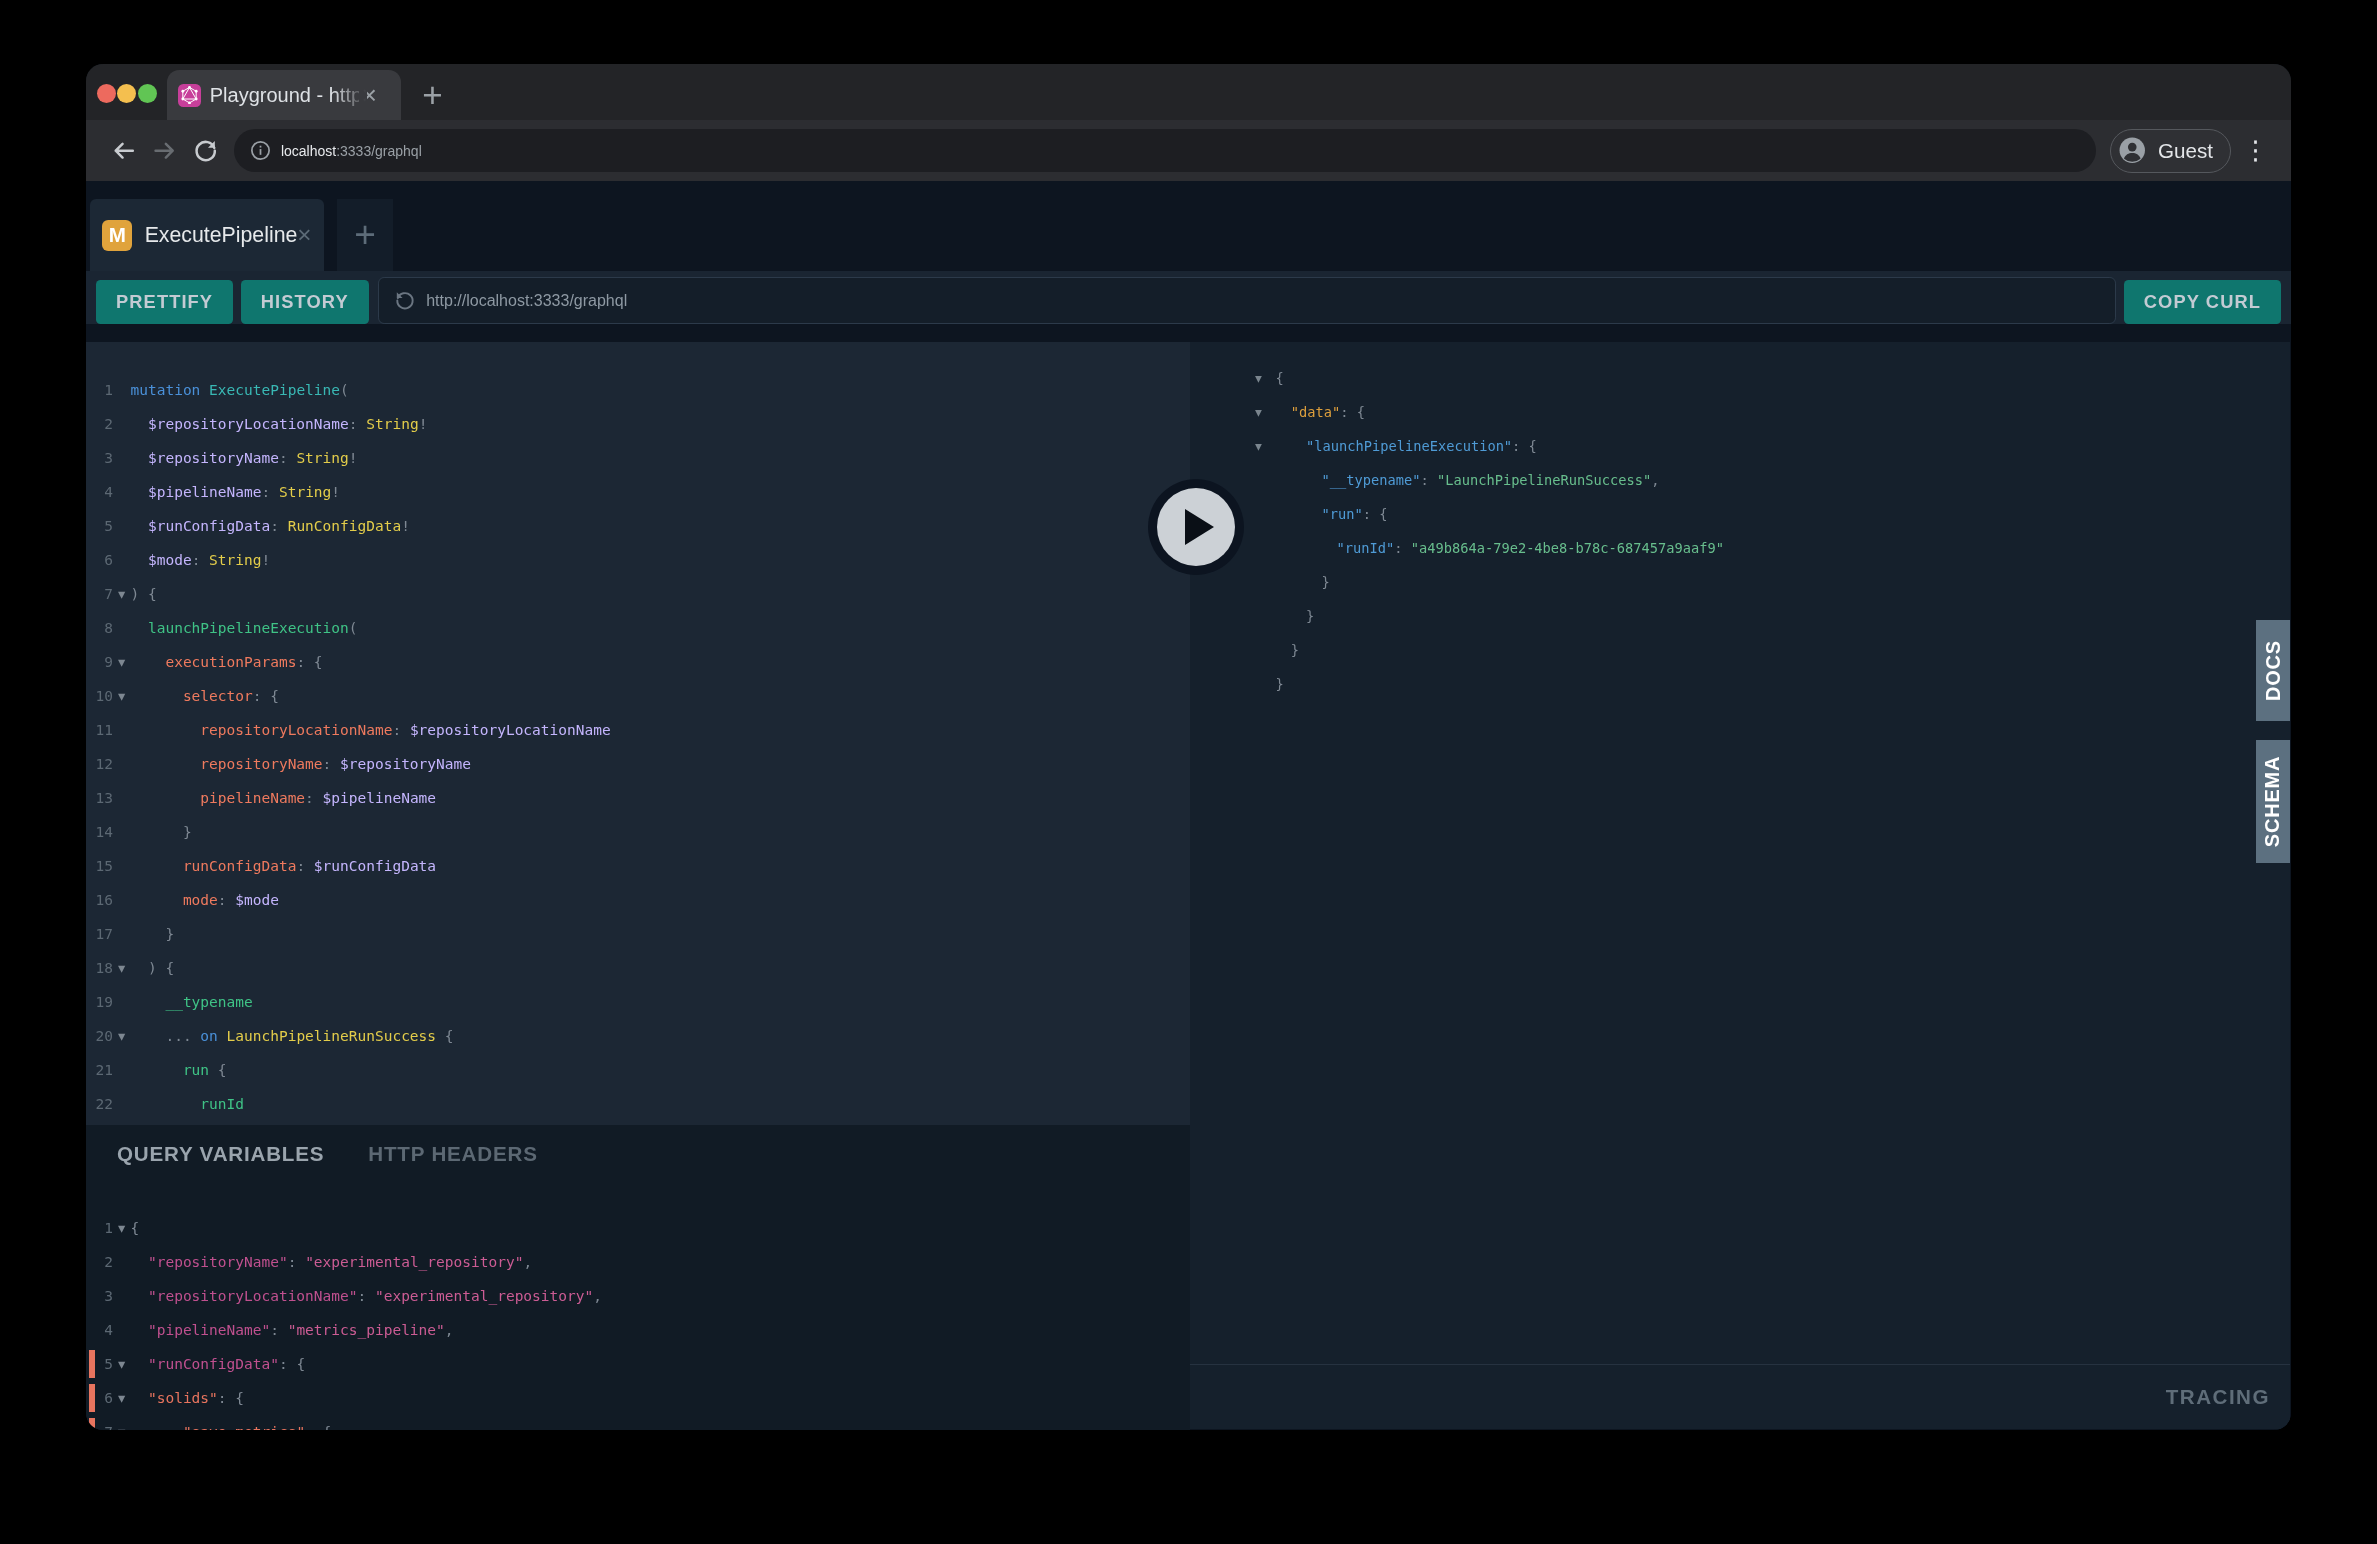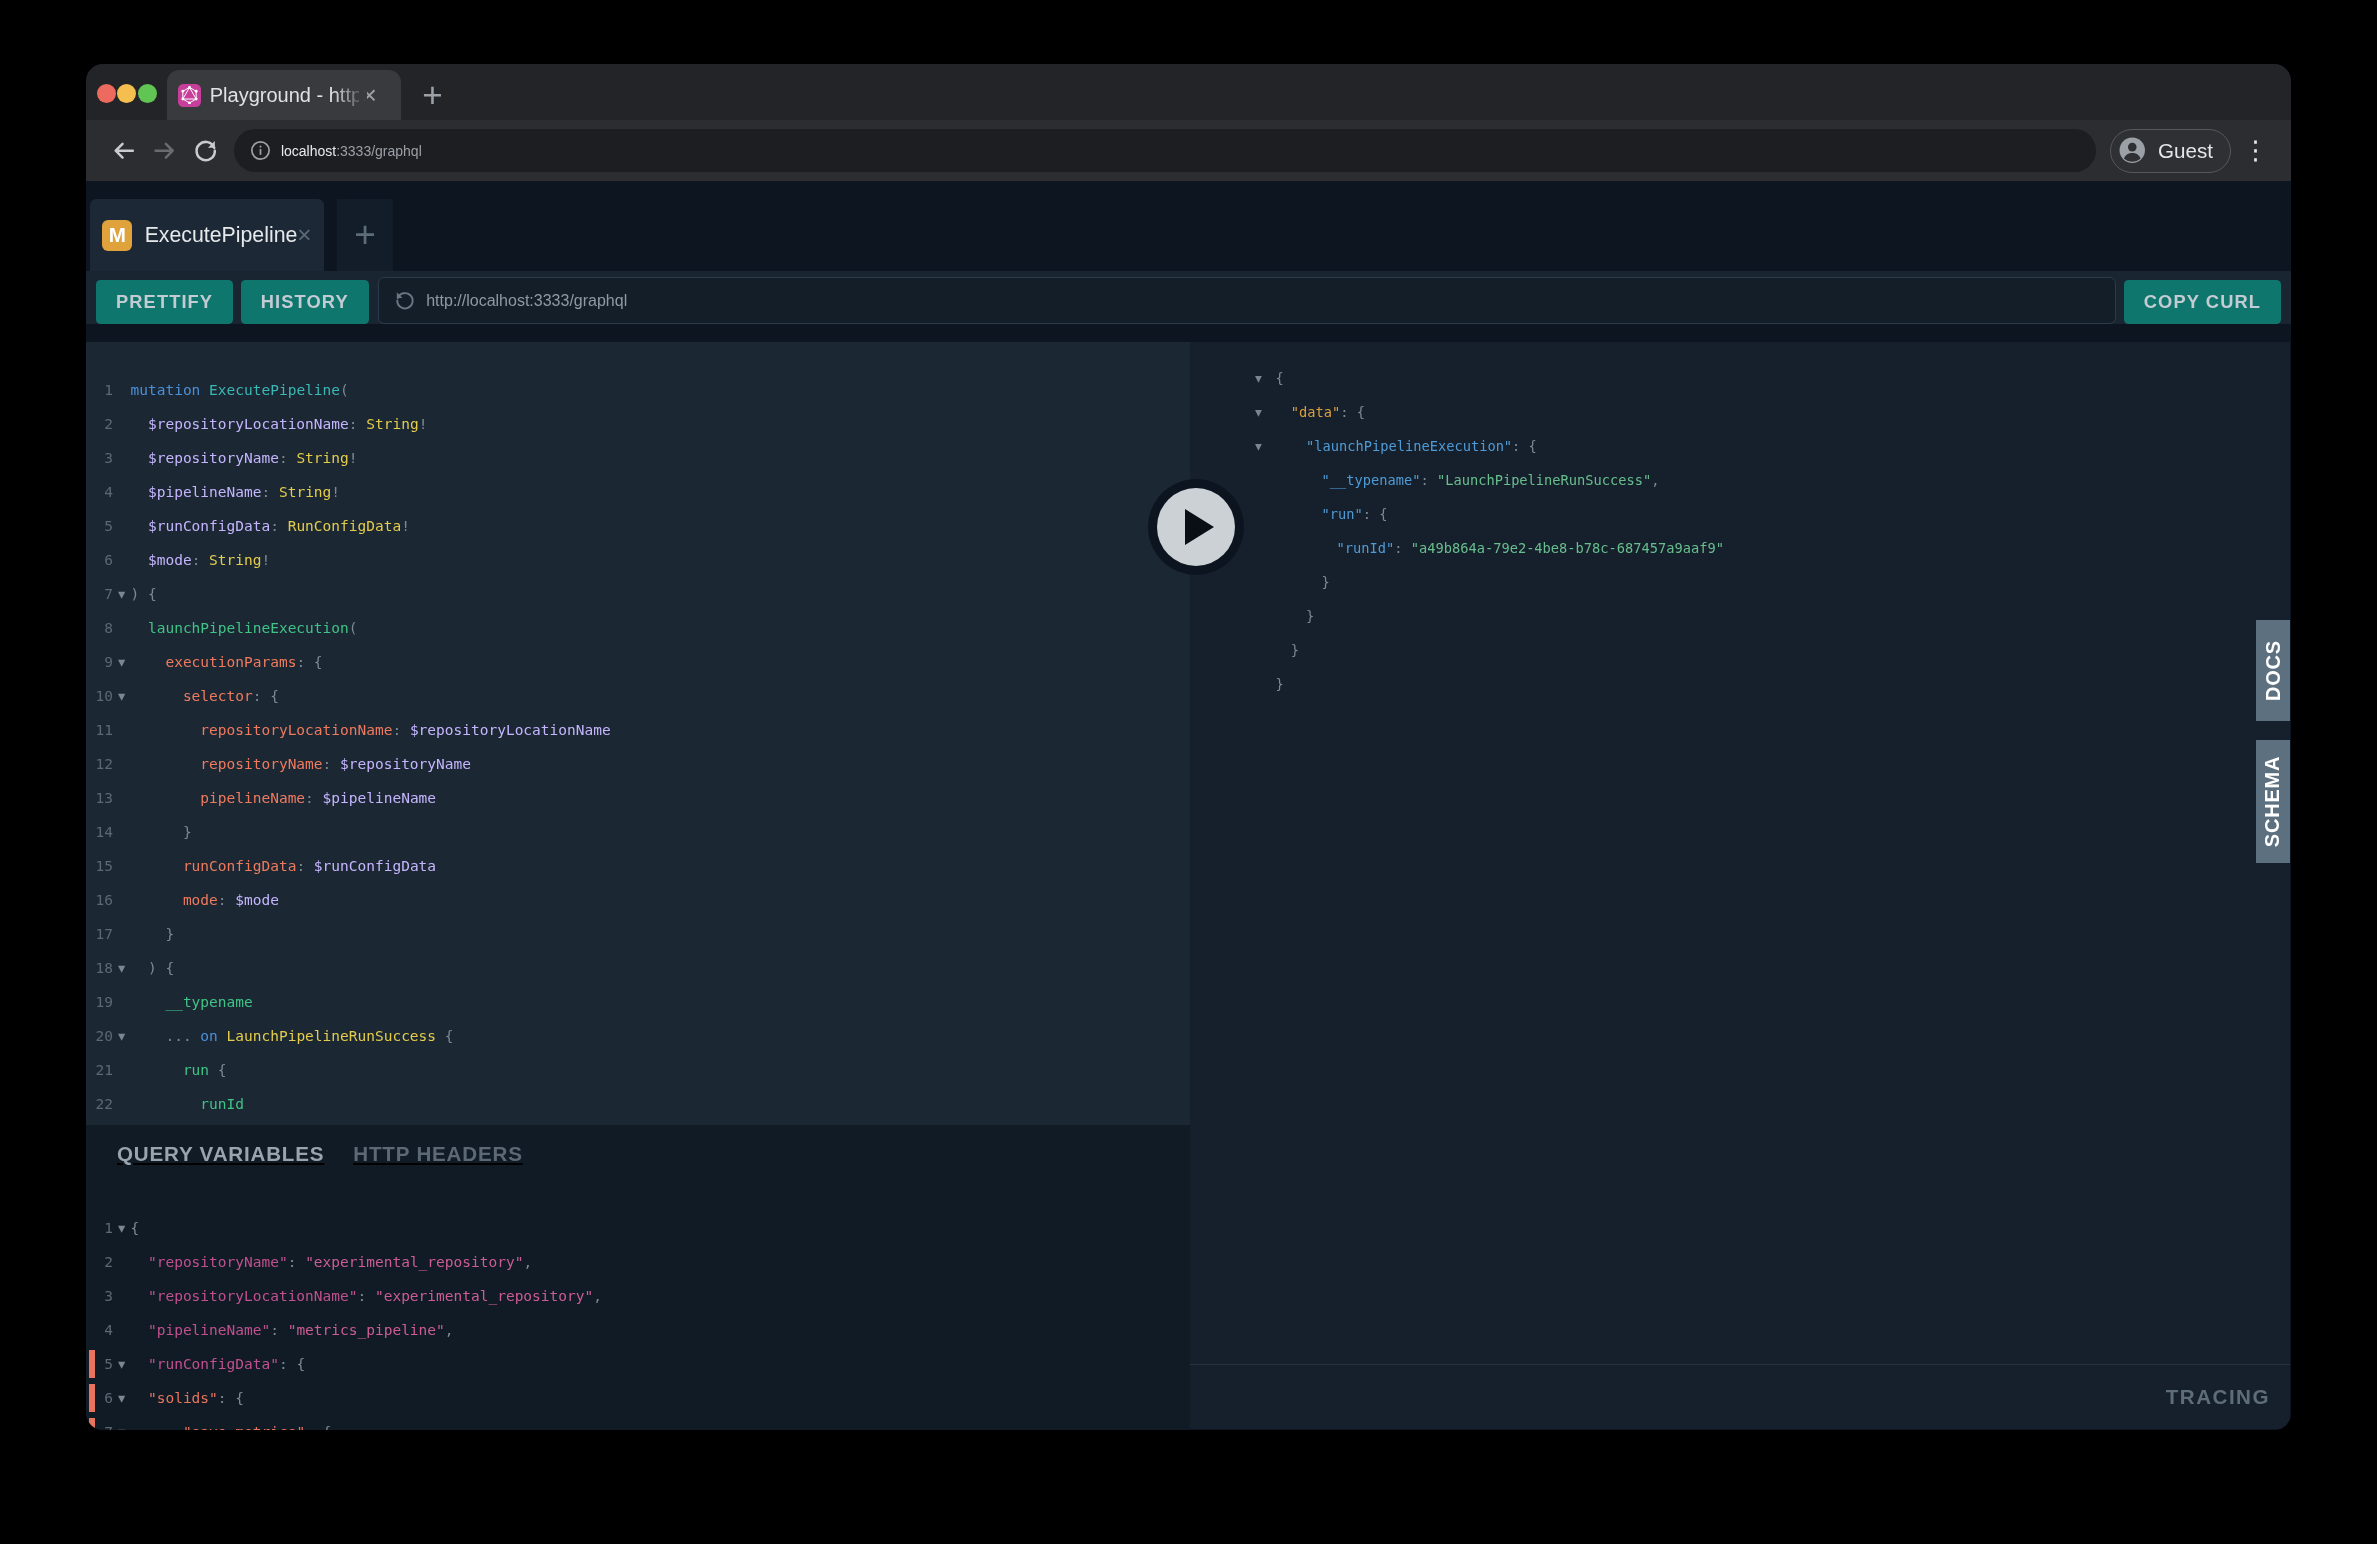--- a/index.html
+++ b/index.html
@@ -70,21 +70,21 @@
   .code-row { display:flex; align-items:baseline; height:34px; line-height:34px; position:relative;
               font-family:"DejaVu Sans Mono", monospace; font-size:14.5px; white-space:pre; }
   .ln { display:inline-block; width:27px; text-align:right; color:#5c6873; flex:0 0 auto; }
   .fold { display:inline-block; width:17.5px; text-align:center; color:#7d8791; font-size:14.5px; flex:0 0 auto;
           font-family:"DejaVu Sans", sans-serif; }
   .code-text { flex:0 0 auto; }
   .err-marker { position:absolute; left:3px; top:3px; width:6.1px; height:28px; background:#e8745e; }
 
   .editor-lines { padding-top:30.5px; }
   .vars-lines { padding-top:13.7px; }
-  .vars-header { position:absolute; left:31px; top:17px; display:flex; gap:29px;text-decoration:underline; }
+  .vars-header { position:absolute; left:31px; top:17px; display:flex; gap:44px; }
   .vars-tab-active { color:#9aa4ad; font-size:20.6px; font-weight:bold; letter-spacing:0.8px; }
   .vars-tab-inactive { color:#5c6873; font-size:20.6px; font-weight:bold; letter-spacing:0.8px; }
   .vars-lines-wrap { position:absolute; left:0; top:72px; width:100%; }
 
   .resp-rows { padding-top:19px; }
   .resp-row { display:flex; align-items:baseline; height:34px; line-height:34px;
               font-family:"DejaVu Sans Mono", monospace; font-size:13.7px; white-space:pre; padding-left:65px; }
   .resp-fold { display:inline-block; width:20.6px; color:#7a858e; font-size:13.7px; flex:0 0 auto;
                font-family:"DejaVu Sans", sans-serif; }
 

